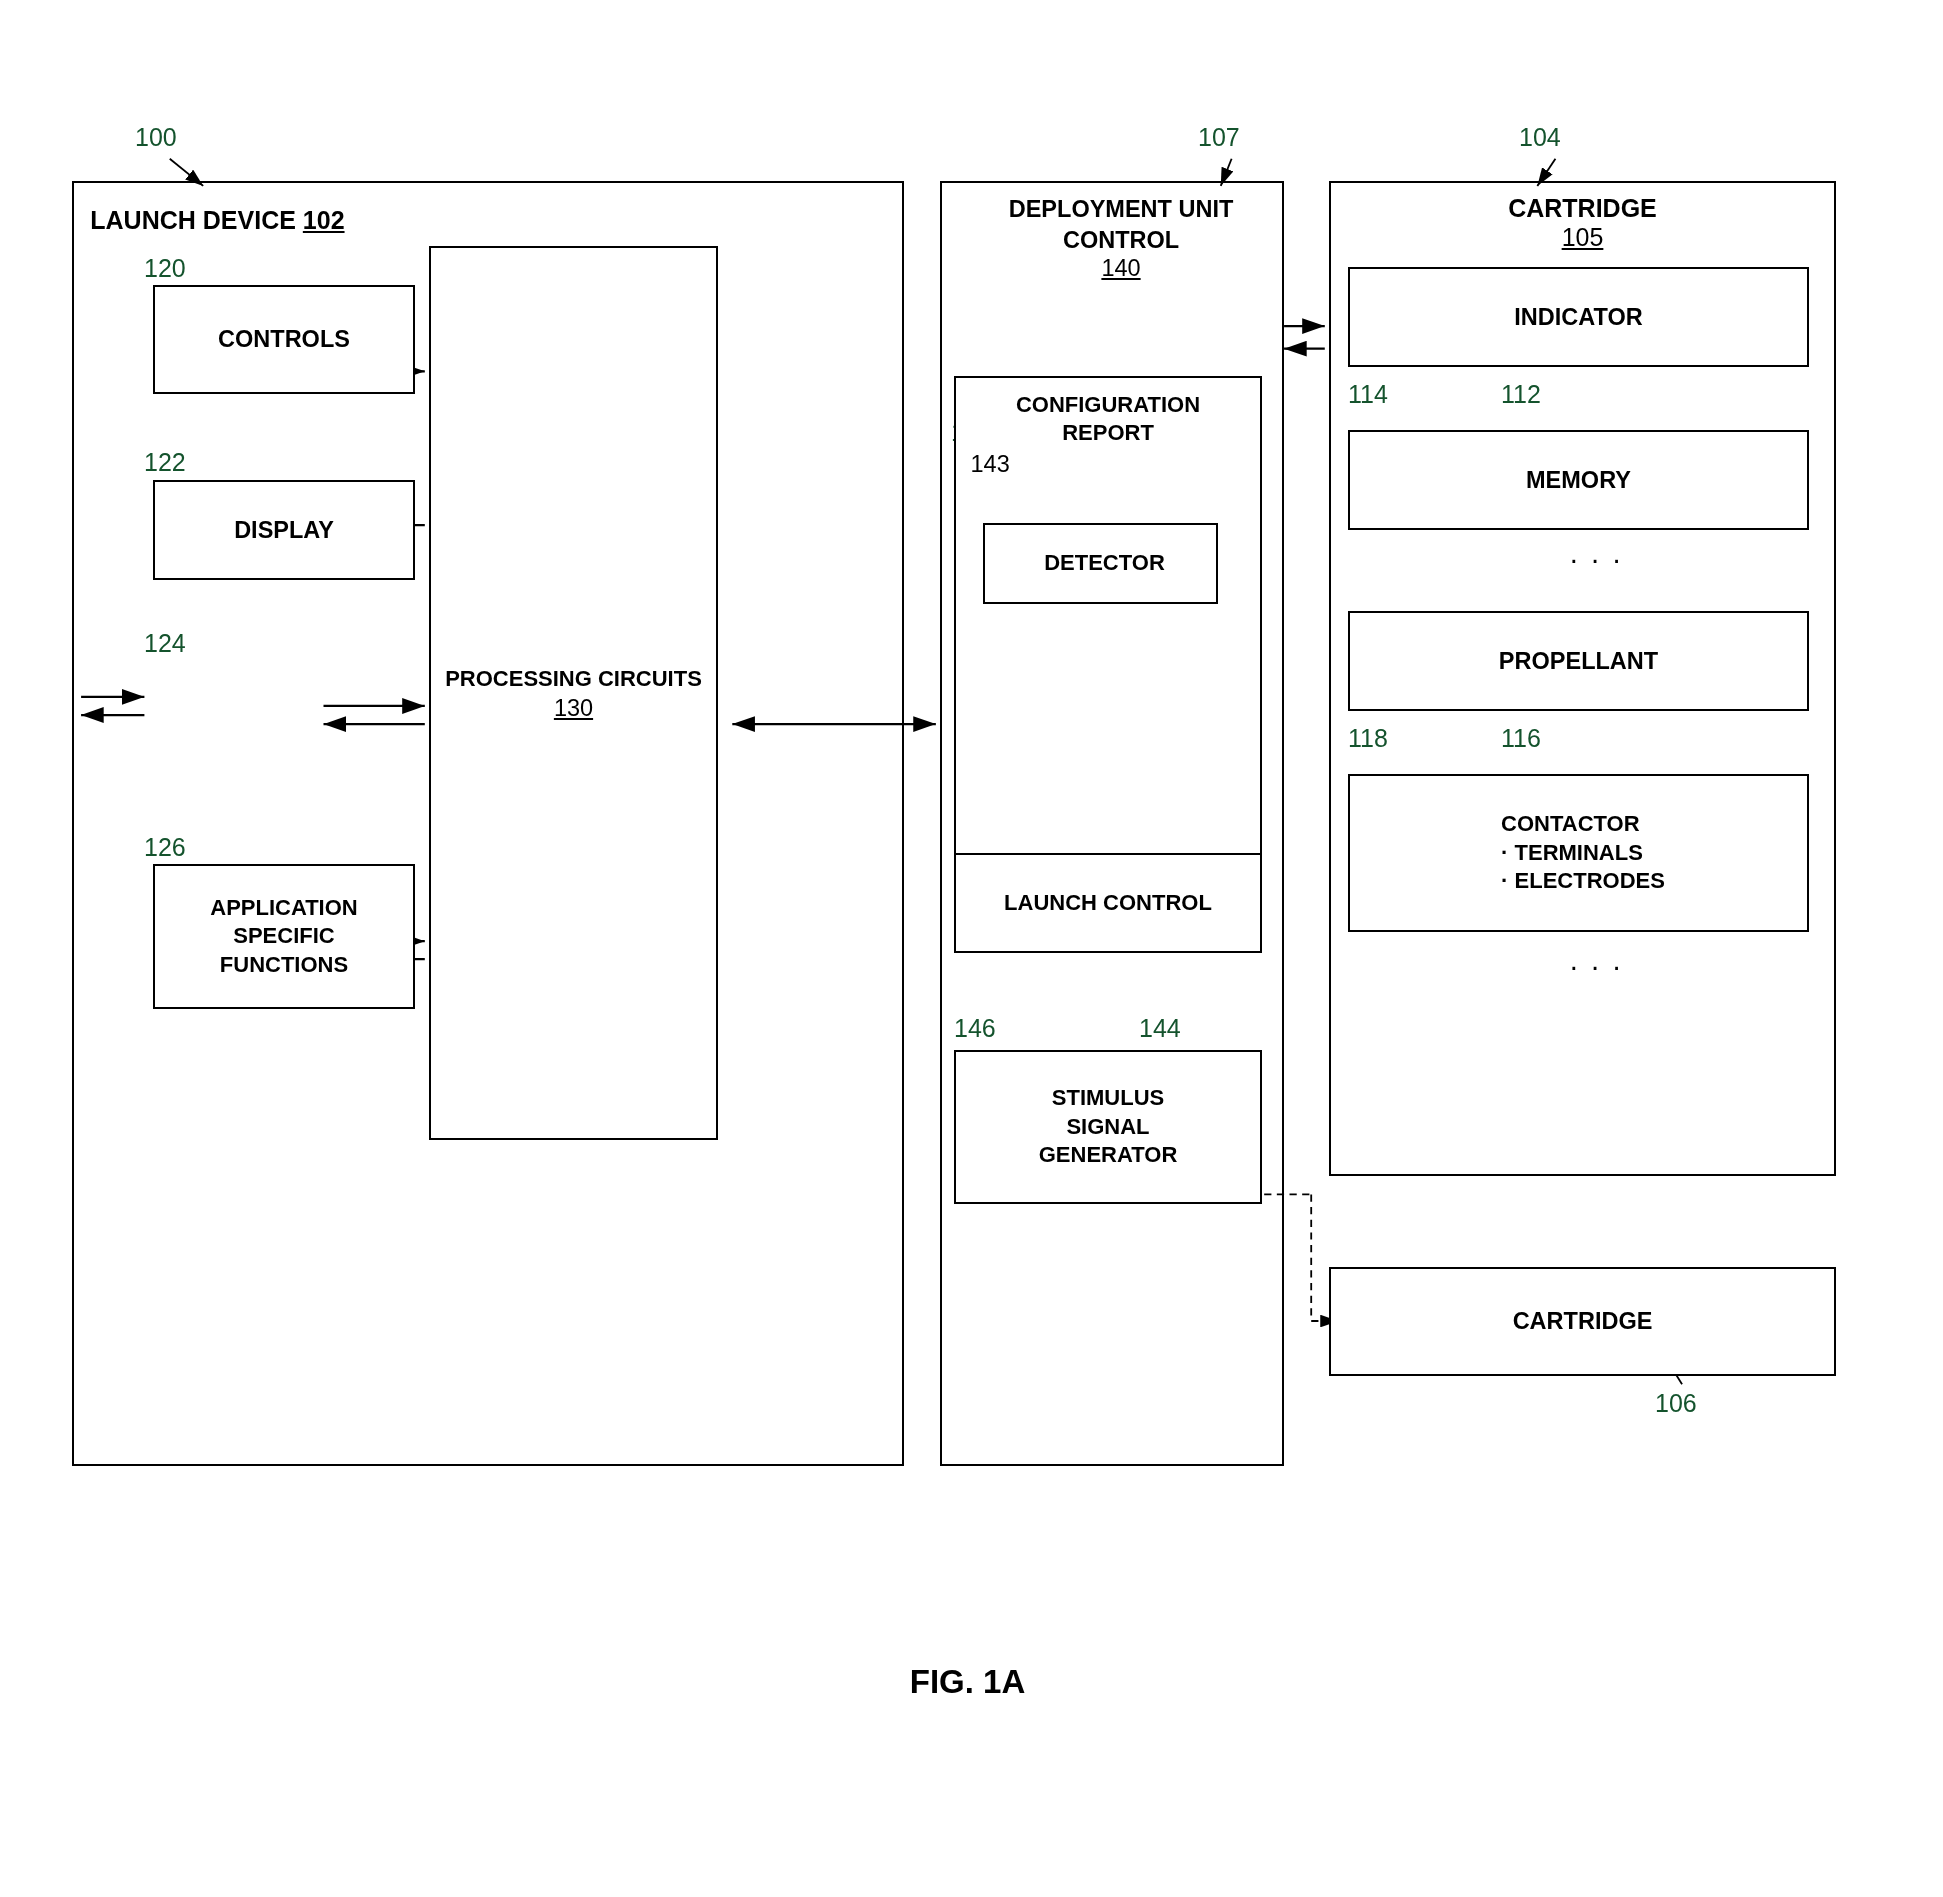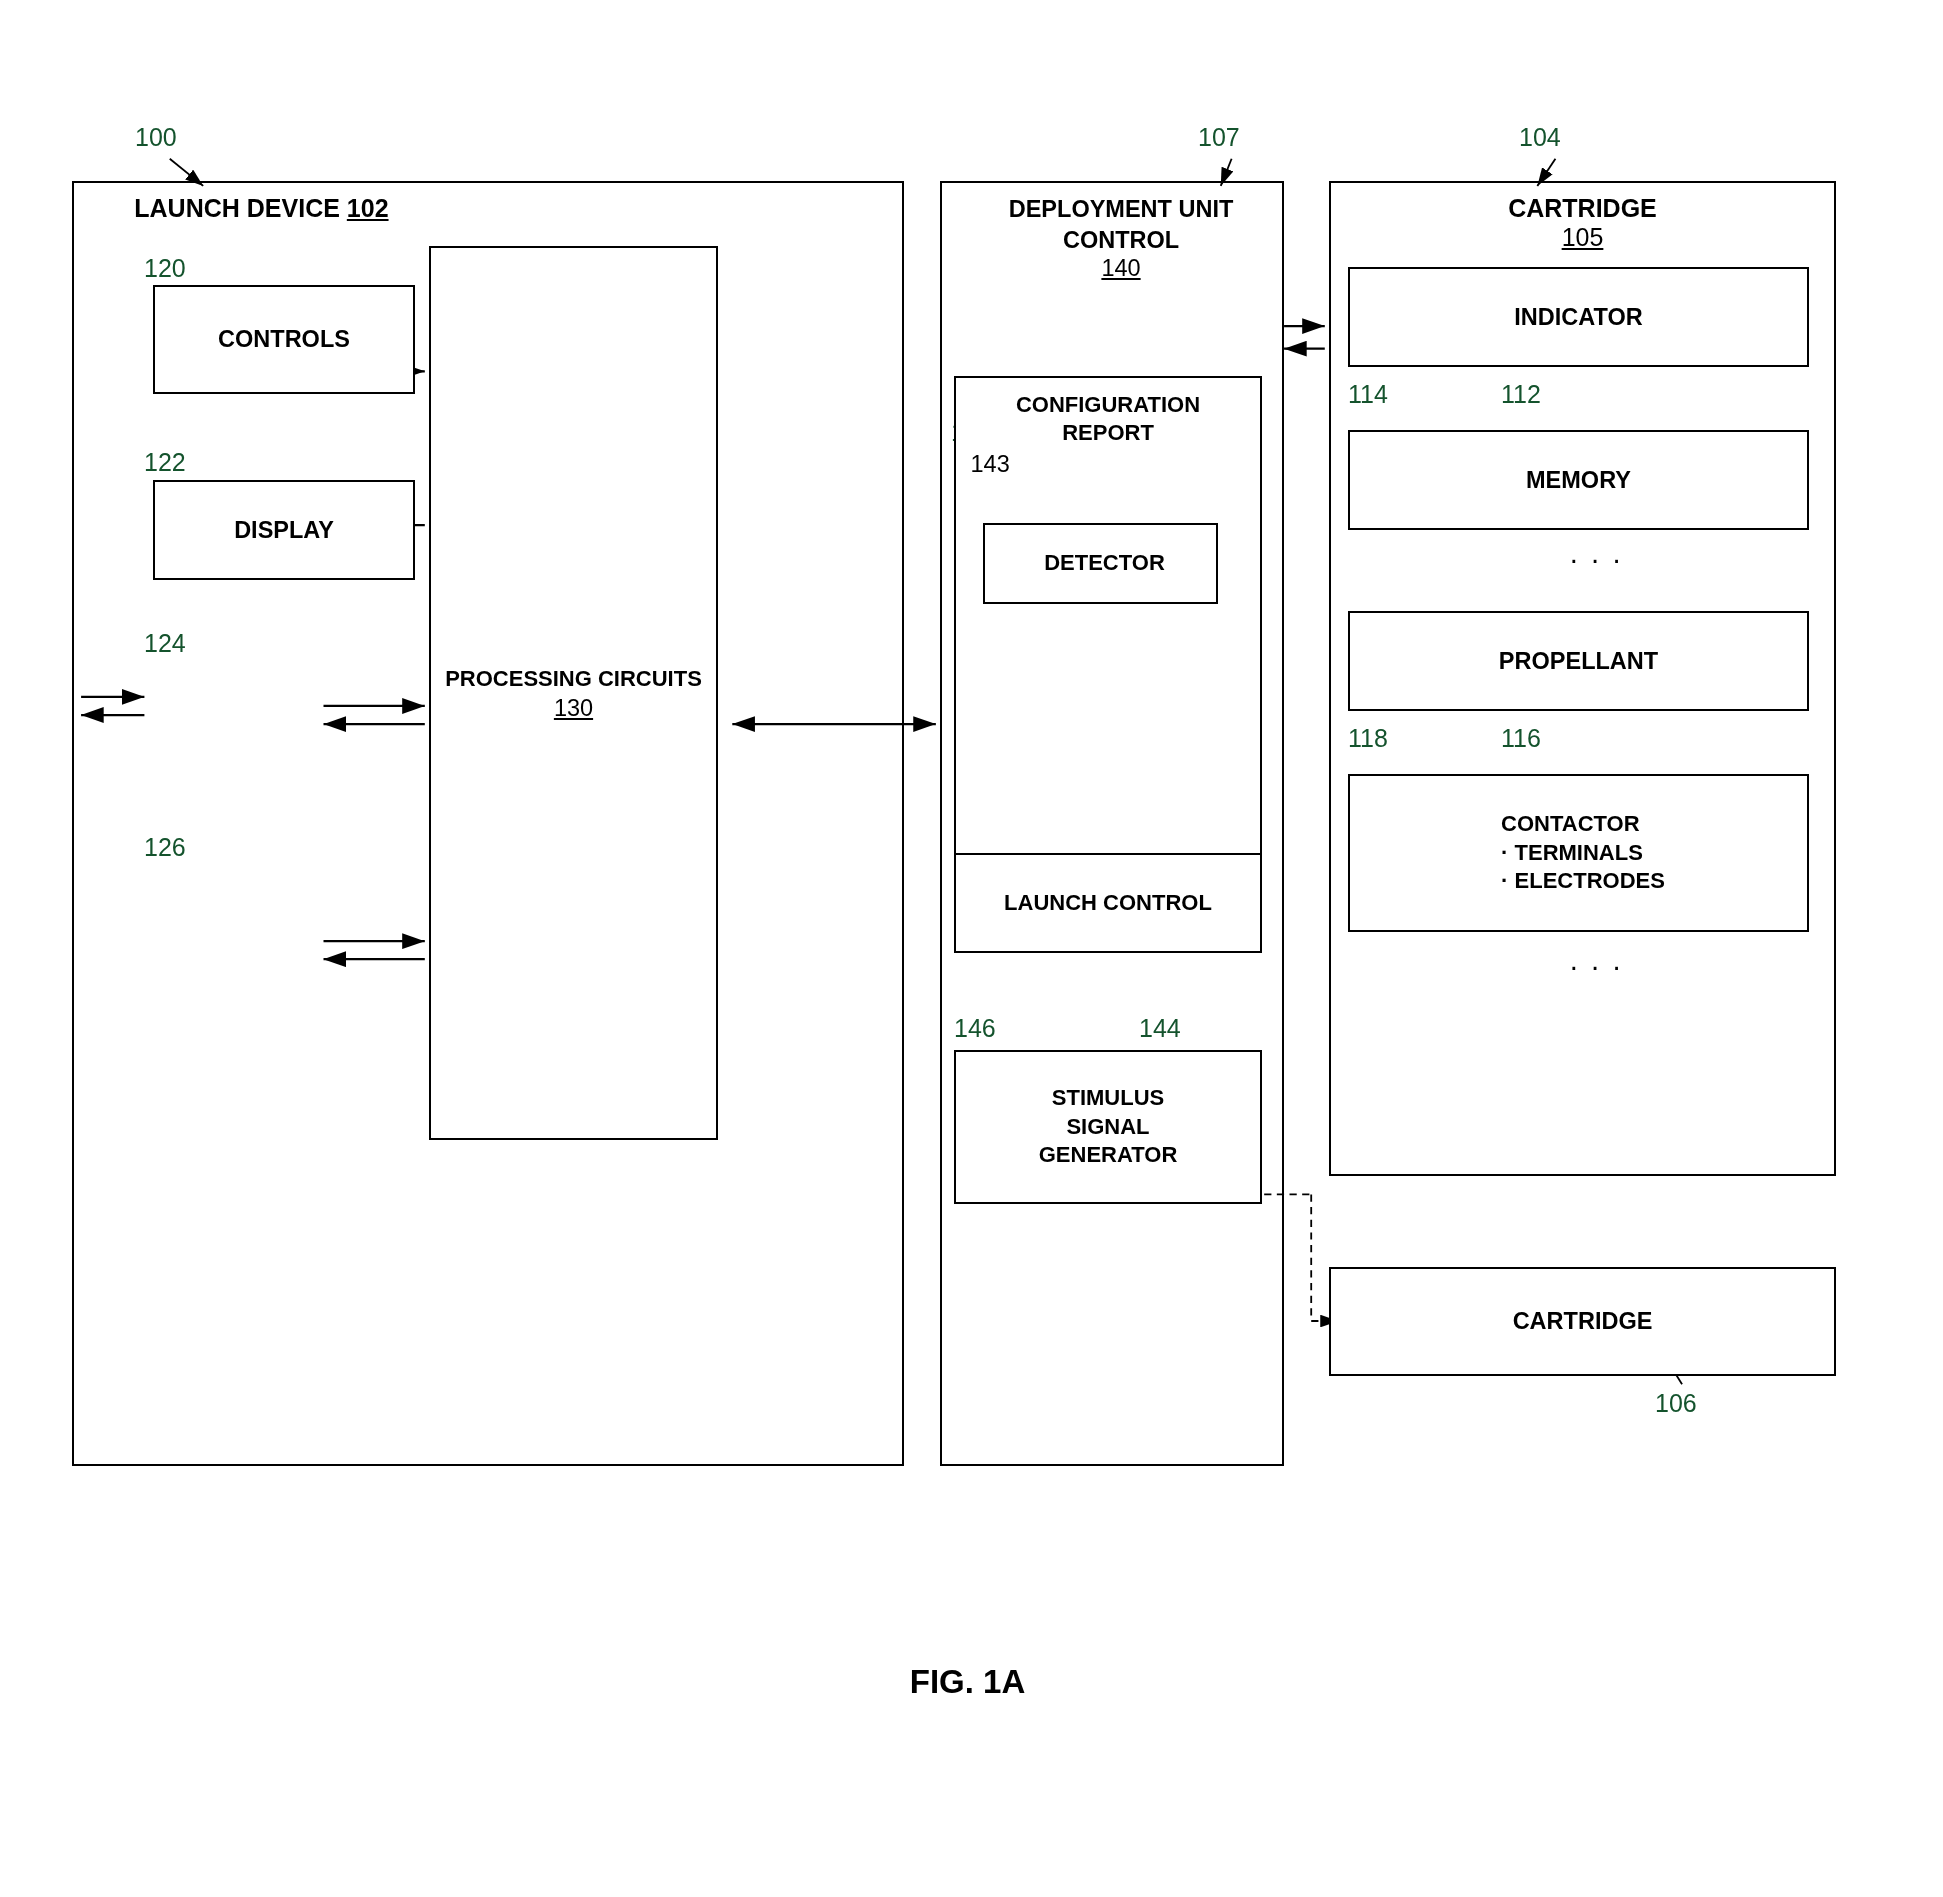--- a/index.html
+++ b/index.html
@@ -151,21 +151,21 @@
     <line x1="1780" y1="1410" x2="1755" y2="1370" stroke="#000" stroke-width="2" marker-end="url(#arrowhead)"></line>
   </svg>
 
   <div class="ref-label" style="top:13.6px; left:63px;">100</div>
 
   <div class="ref-label" style="top:13.6px; left:1447px;">104</div>
 
   <div class="ref-label" style="top:13.6px; left:1126px;">107</div>
 
   <div class="launch-device-box">
-    <div class="box-title" style="top:11px; left:16.3px;margin-left:44px;">
+    <div class="box-title" style="top:23px; left:16.3px;">
       <span>LAUNCH DEVICE</span>
       <span> </span><span class="underline">102</span>
     </div>
   </div>
 
   <div class="component-box" style="top:137px; left:357px; width:289px; height:894px;">
     <div style="display:flex; flex-direction:column; align-items:center;">
       <div class="label" style="font-size:22px; line-height:1.4;">PROCESSING CIRCUITS</div>
       <div style="font-size:23.5px;" class="underline">130</div>
     </div>
@@ -181,20 +181,23 @@
 
   <div class="component-box" style="top:371px; left:81px; width:262px; height:100px;">
     <div class="label">DISPLAY</div>
   </div>
 
   <div class="ref-label" style="top:520px; left:72px;">124</div>
 
 
   <div class="ref-label" style="top:724px; left:72px;">126</div>
 
+  <div class="component-box" style="top:755px; left:81px; width:262px; height:145px;">
+    <div class="label" style="font-size:22px;">APPLICATION<br>SPECIFIC<br>FUNCTIONS</div>
+  </div>
 
   <div class="deployment-unit-box">
     <div style="position:absolute; top:11px; left:9px; text-align:center; width:100%;">
       <div style="font-size:23.5px; font-weight:bold; line-height:1.3;">
         <span>DEPLOYMENT UNIT CONTROL</span>
       </div>
       <div style="font-size:23.5px;" class="underline">140</div>
     </div>
 
     <div class="ref-label" style="top:235px; left:9px;">142</div>

